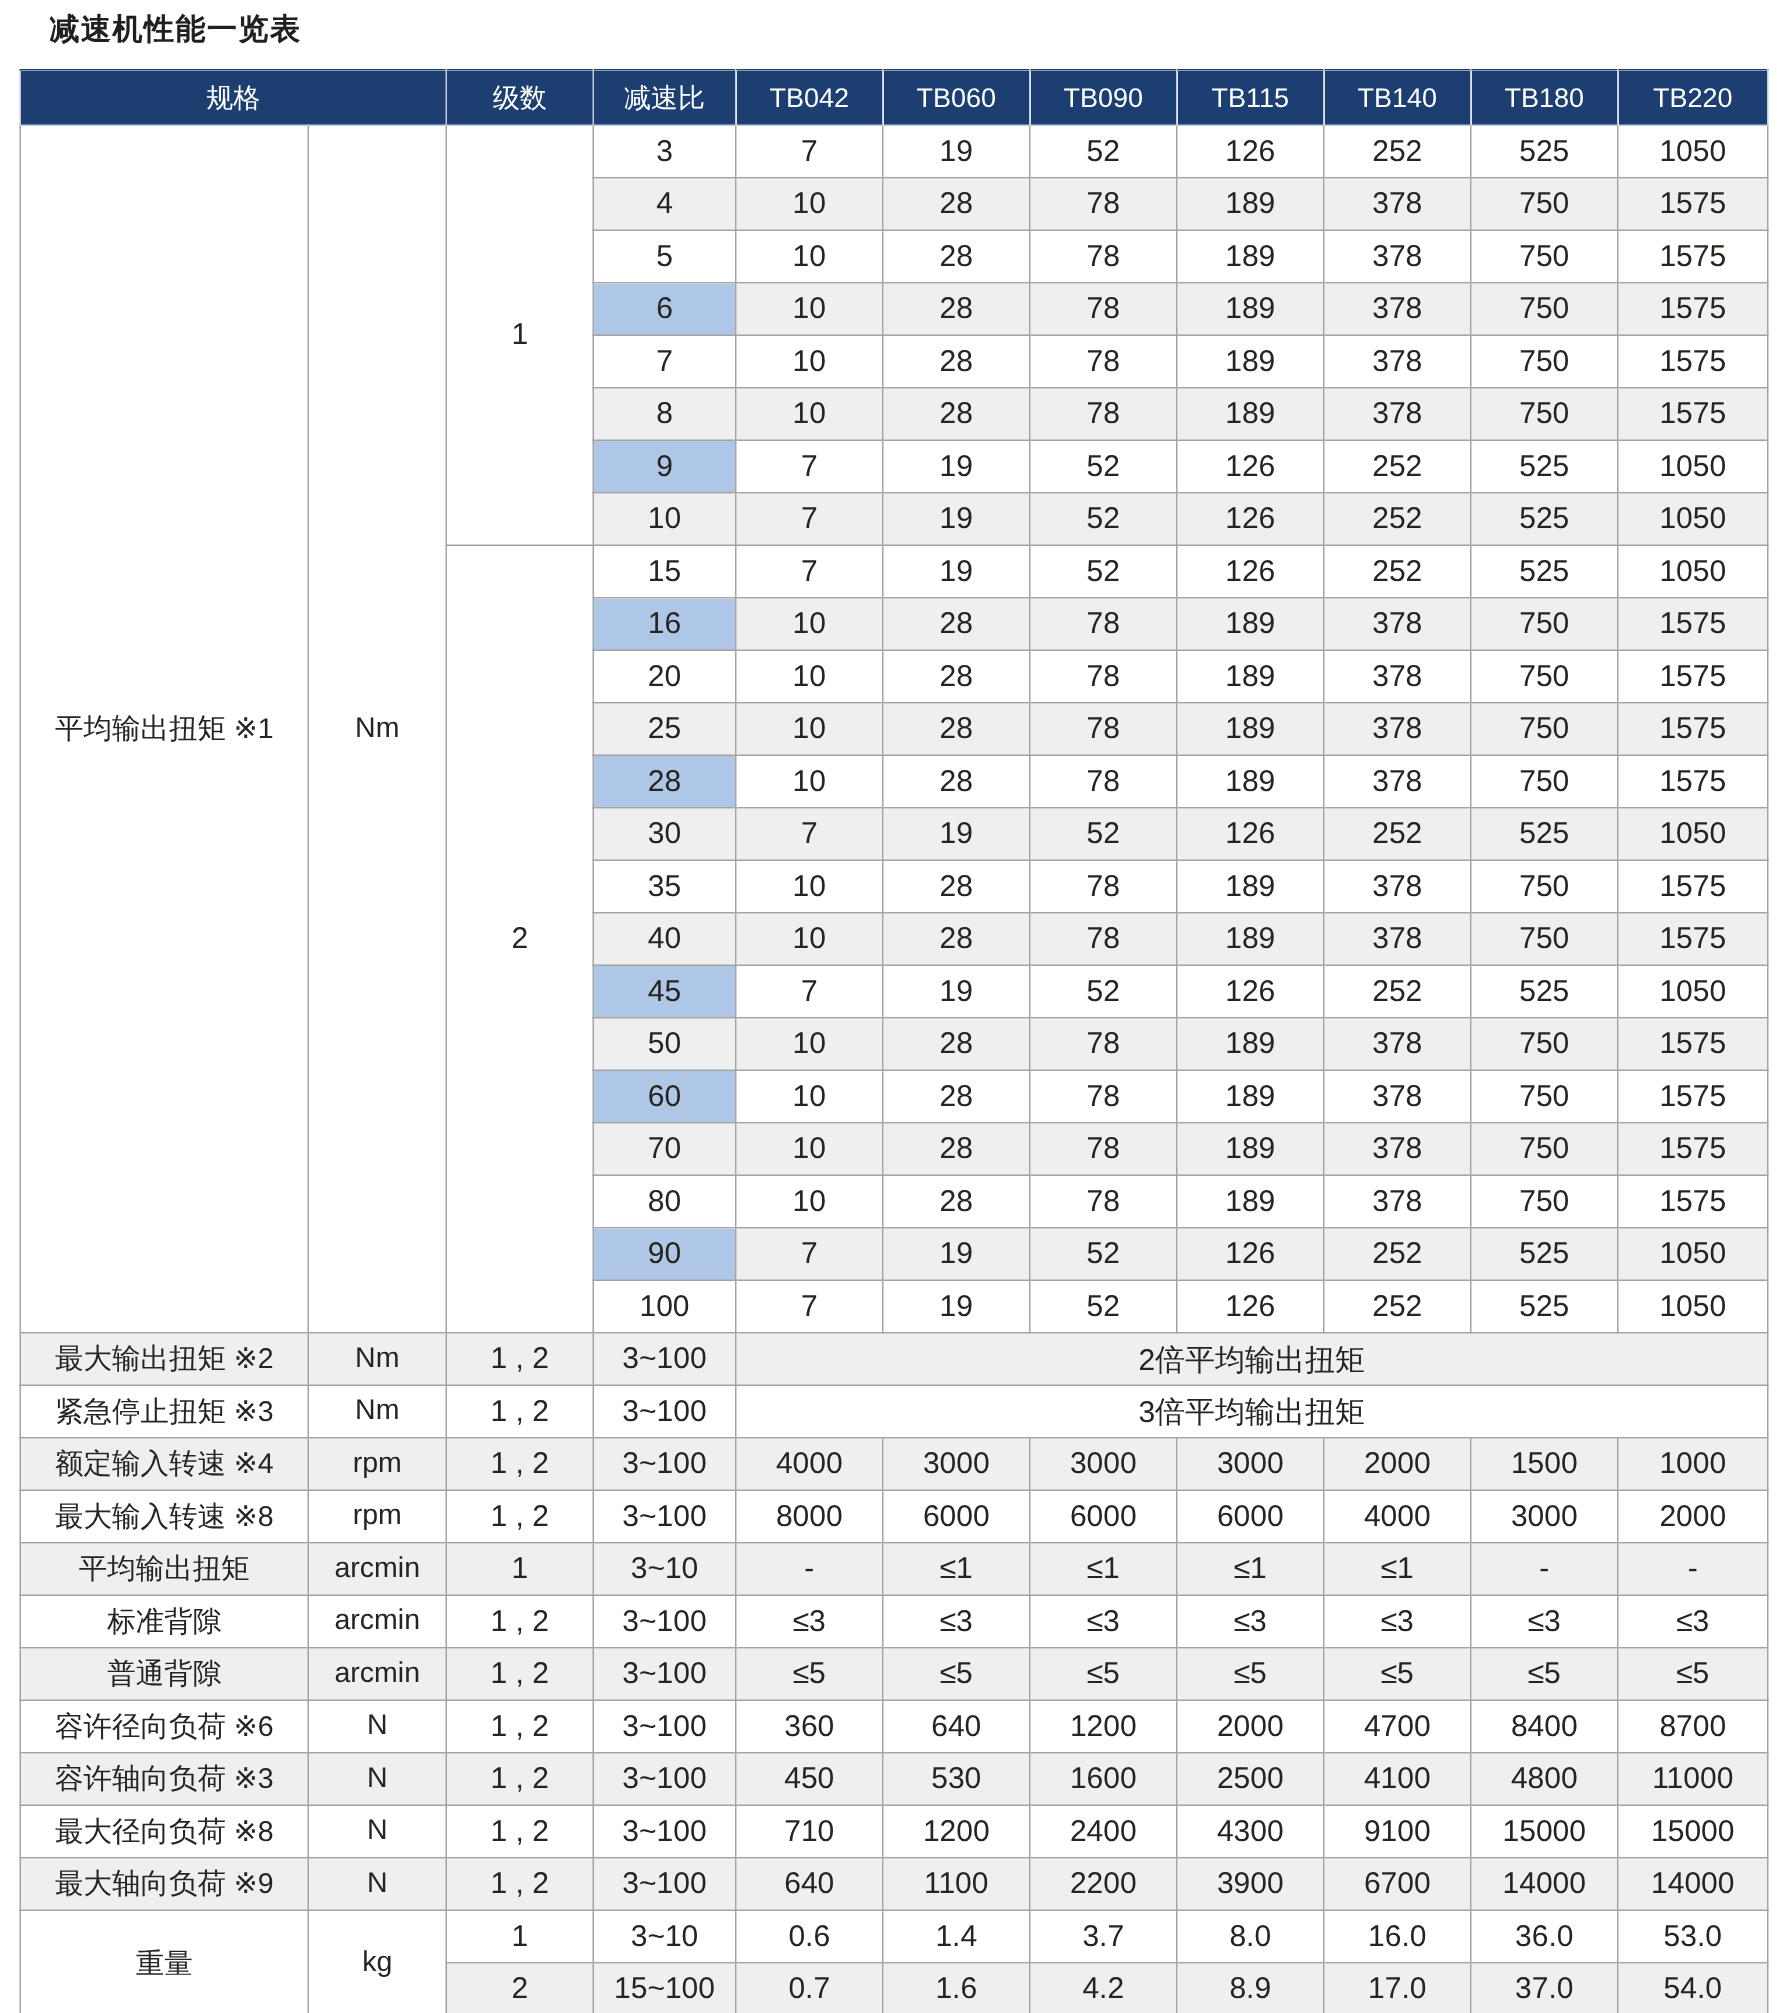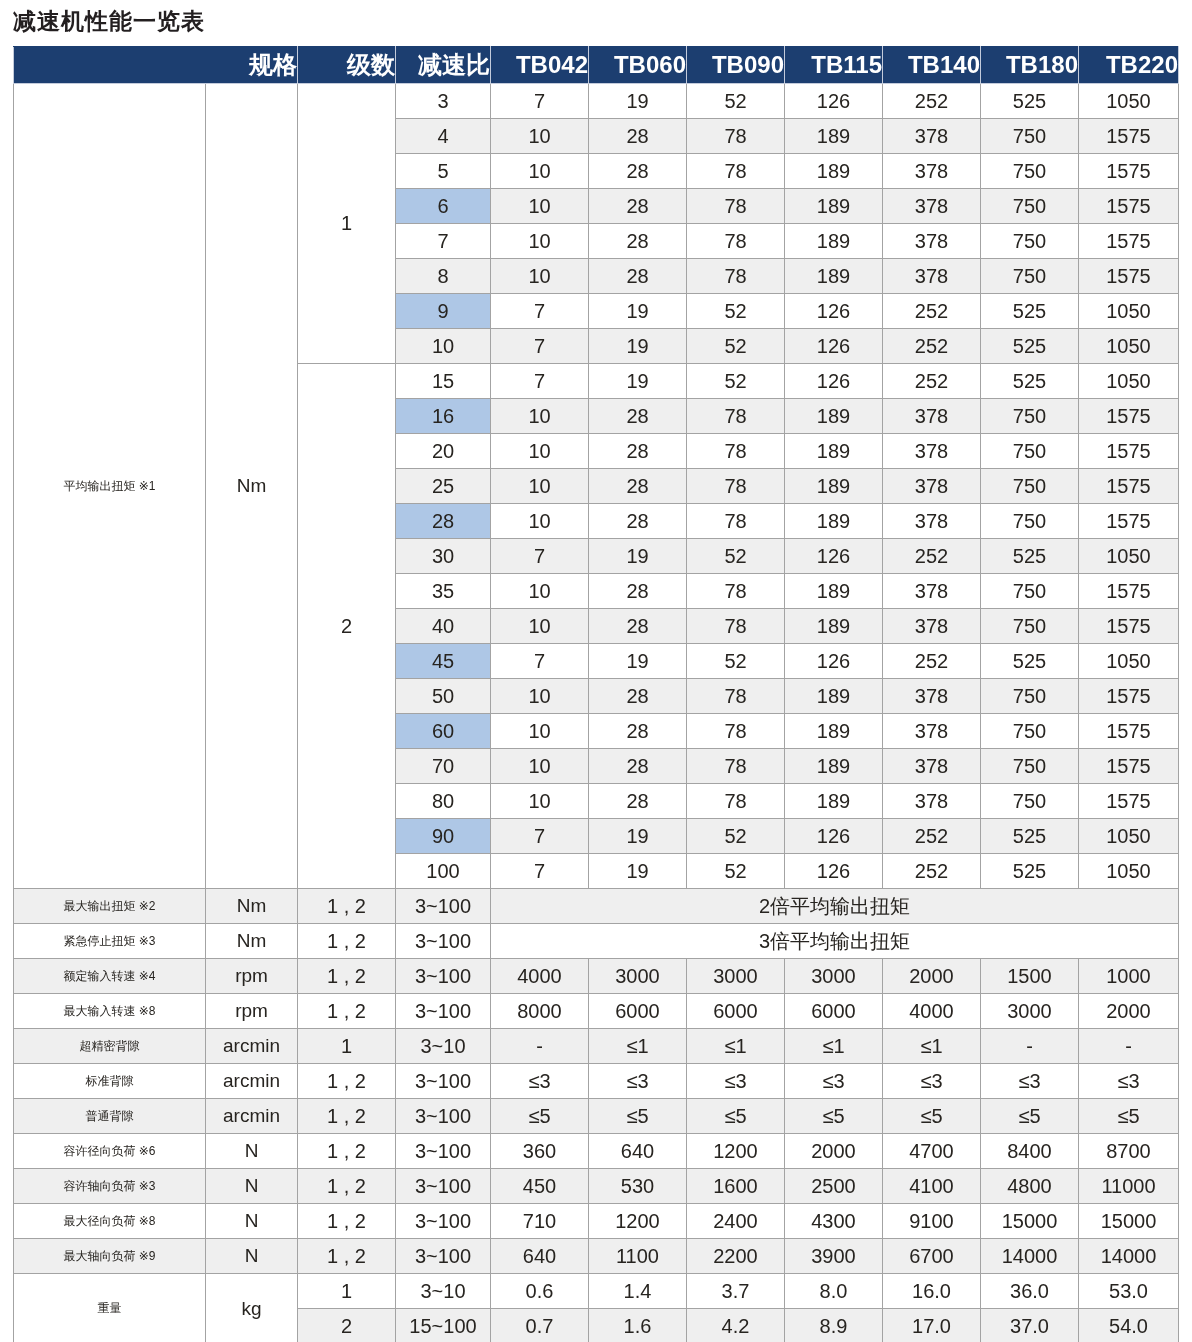--- a/index.html
+++ b/index.html
@@ -1,29 +1,29 @@
 <!DOCTYPE html>
 <html><head>
 <meta charset="utf-8">
 <style>
   html,body{margin:0;padding:0;background:#ffffff;}
   body{width:1192px;height:1342px;position:relative;overflow:hidden;
        font-family:"Liberation Sans","DejaVu Sans",sans-serif;color:#272420;}
-  .page-title{position:absolute;left:13px;top:6px;font-size:23px;font-weight:bold;
+  .page-title{position:absolute;left:33px;top:6px;font-size:20px;font-weight:bold;
        color:#231f20;letter-spacing:1px;}
   table.spec{position:absolute;left:13px;top:46px;width:1165px;border-collapse:collapse;
        table-layout:fixed;border:1px solid #9a9a9a;}
   th,td{padding:0;text-align:center;vertical-align:middle;overflow:hidden;white-space:nowrap;}
-  thead th{height:36px;background:#1c3e70;color:#ffffff;font-weight:bold;font-size:24px;
-       border:1px solid #c3cbdb;border-top-color:#1c3e70;text-align:right;}
+  thead th{height:36px;background:#1c3e70;color:#ffffff;font-weight:normal;font-size:18px;
+       border:1px solid #c3cbdb;border-top-color:#1c3e70;}
   tbody td{height:34px;border:1px solid #a3a3a3;font-size:20px;background:#ffffff;}
   tbody td.g{background:#efefef;}
   tbody td.hl{background:#aec7e6;}
   tbody td.merged{background:#ffffff;}
-  tbody td.lbl{font-size:12px;}
+  tbody td.lbl{font-size:19px;}
   tbody td.unit{font-size:19px;}
 </style>
 </head>
 <body>
 
 <div class="page-title">减速机性能一览表</div>
 
 <table class="spec">
   <colgroup>
     <col style="width:192px">
@@ -321,21 +321,21 @@
         <td>3~100</td>
         <td>8000</td>
         <td>6000</td>
         <td>6000</td>
         <td>6000</td>
         <td>4000</td>
         <td>3000</td>
         <td>2000</td>
       </tr>
       <tr>
-        <td class="lbl g">超精密背隙</td>
+        <td class="lbl g">平均输出扭矩</td>
         <td class="unit g">arcmin</td>
         <td class="g">1</td>
         <td class="g">3~10</td>
         <td class="g">-</td>
         <td class="g">≤1</td>
         <td class="g">≤1</td>
         <td class="g">≤1</td>
         <td class="g">≤1</td>
         <td class="g">-</td>
         <td class="g">-</td>

